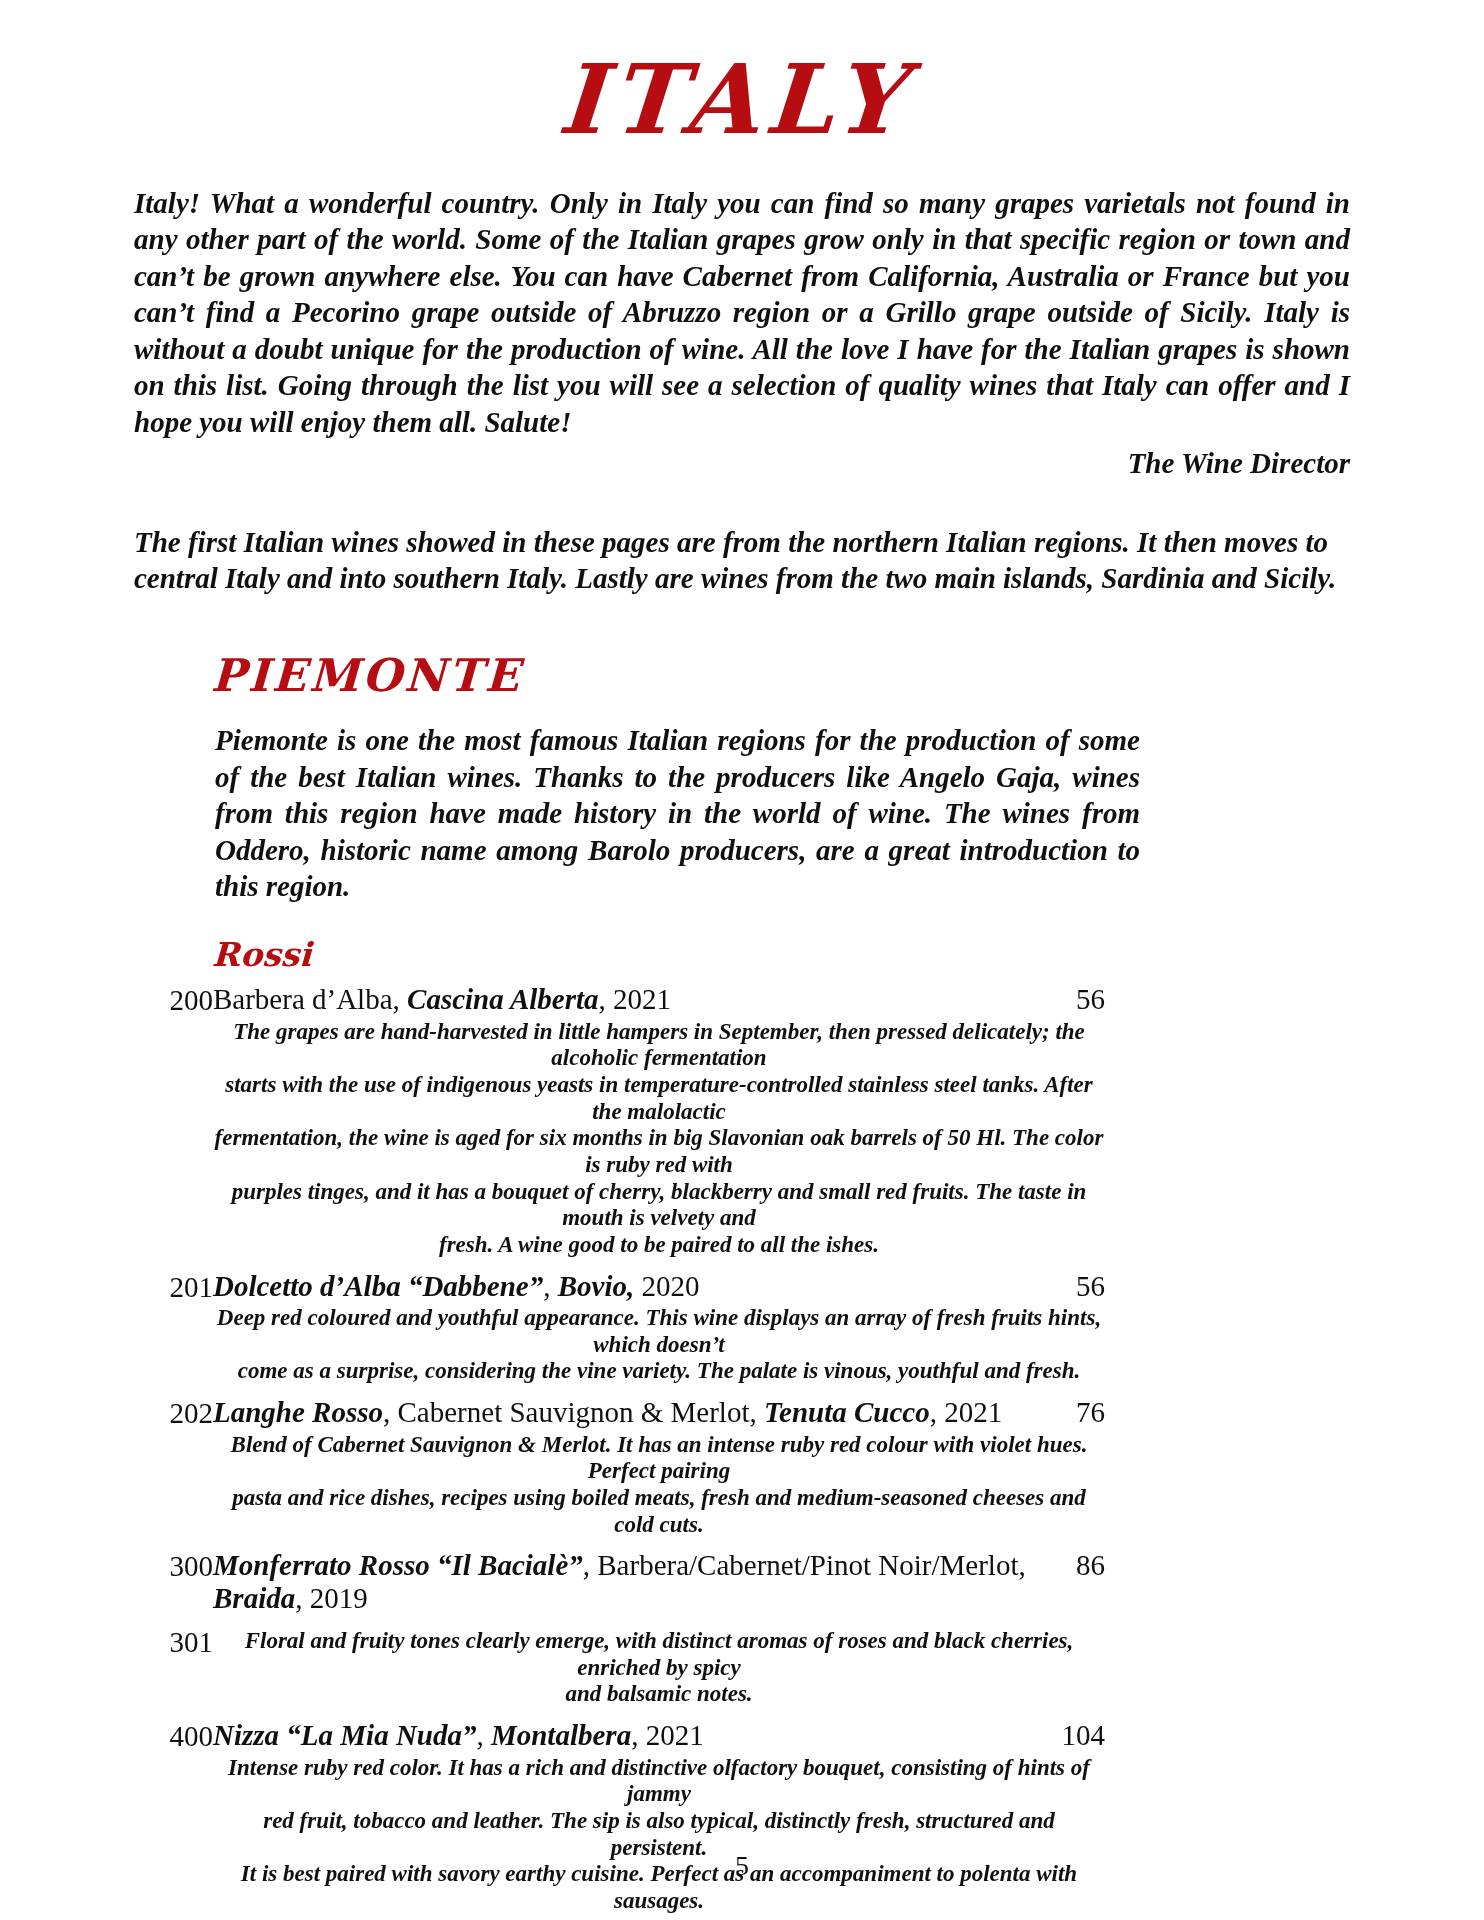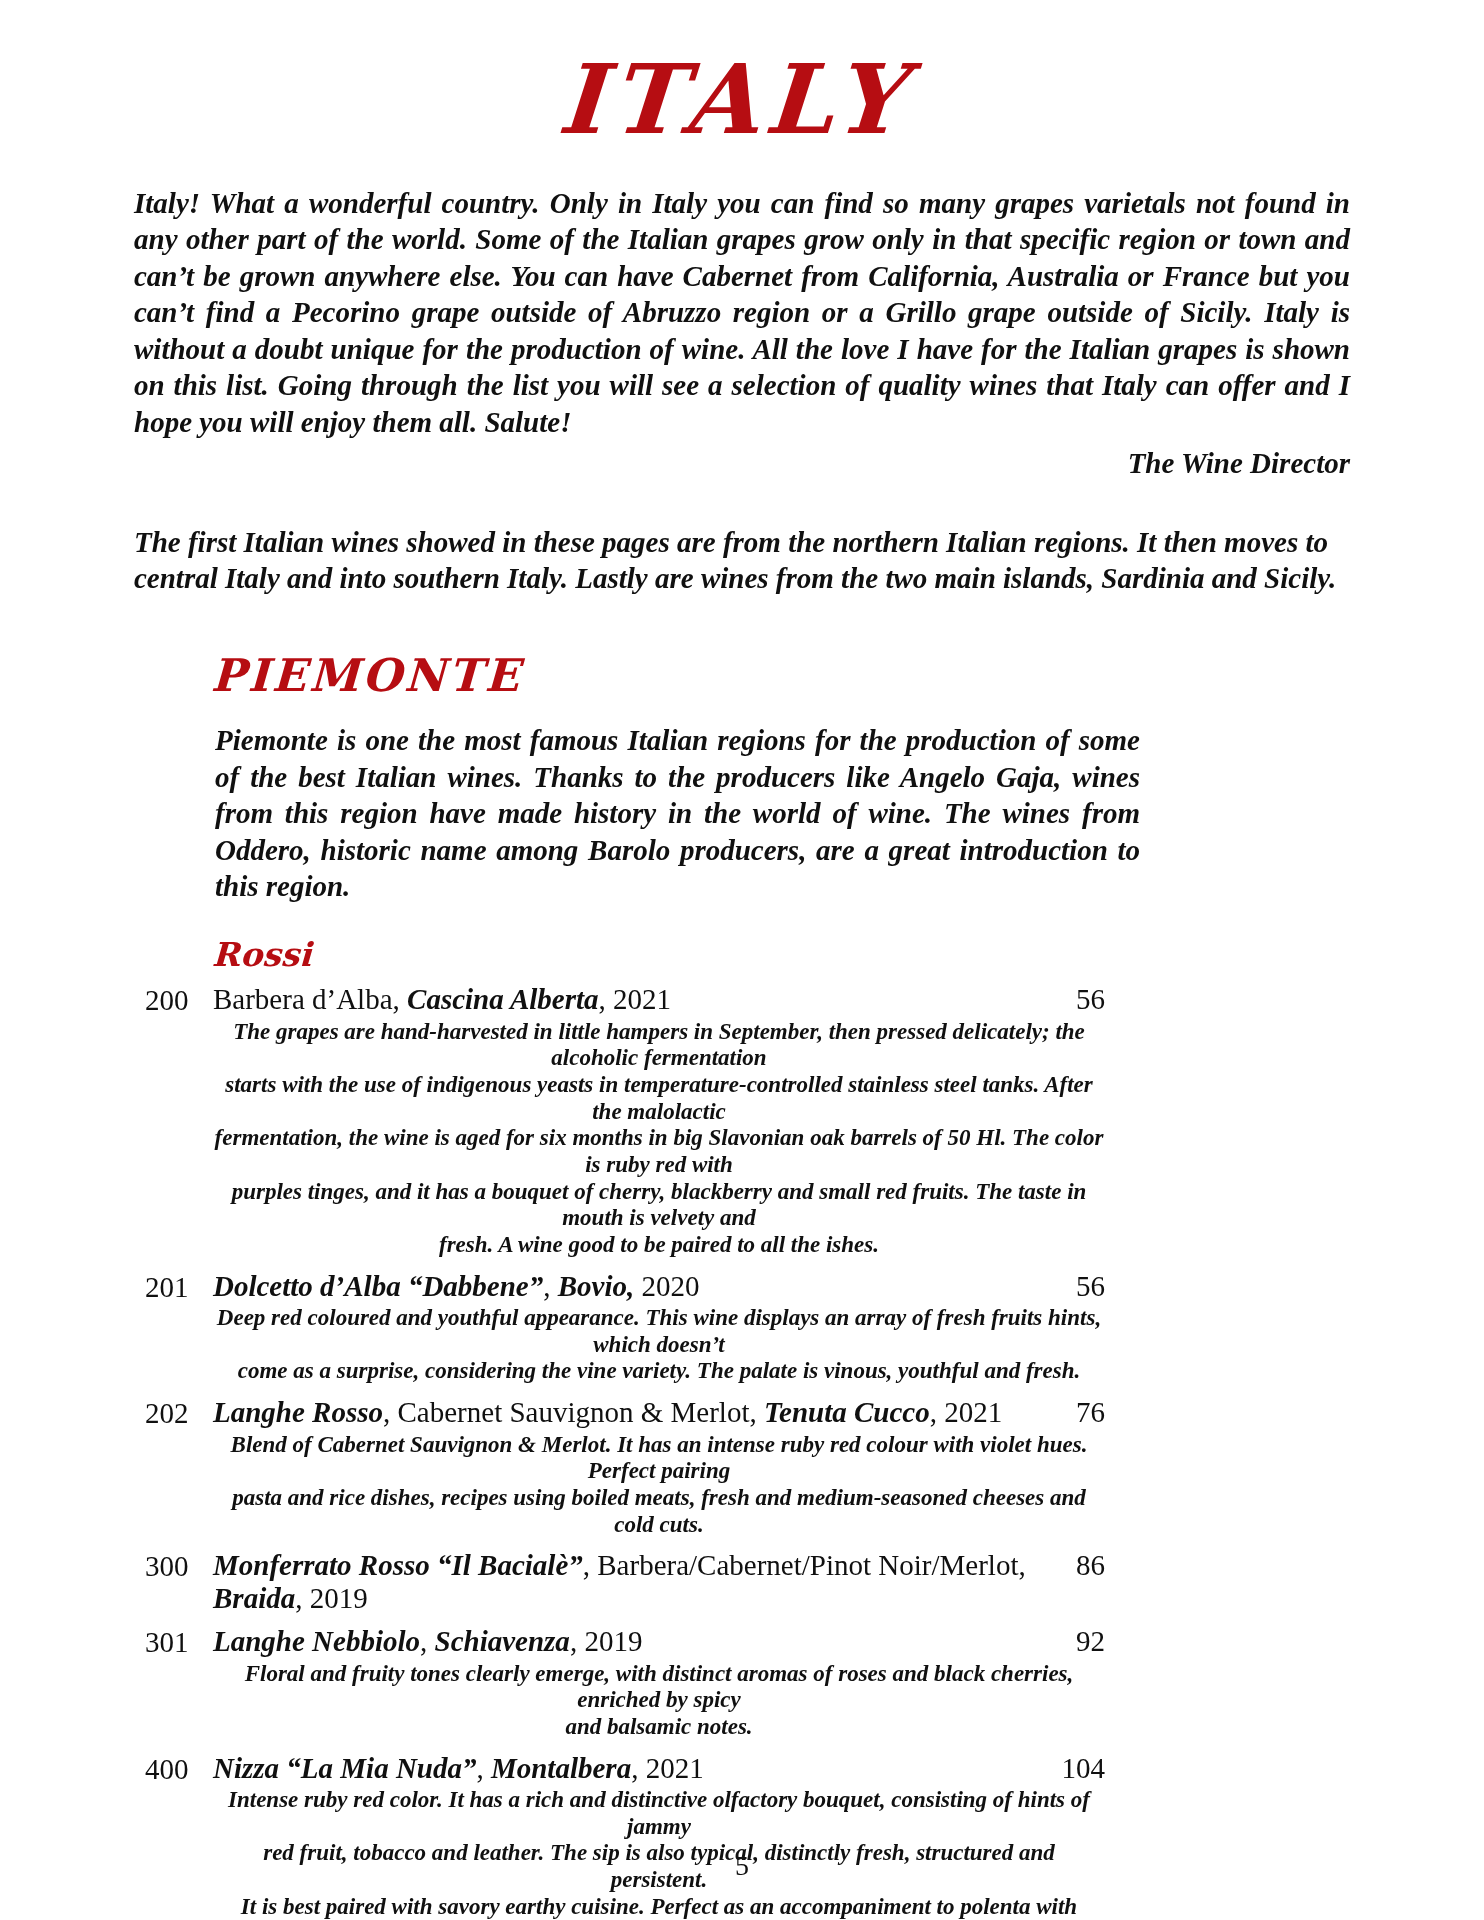--- a/index.html
+++ b/index.html
@@ -76,21 +76,21 @@
     font-size: 33px;
     line-height: 1.1;
     font-style: italic;
     font-weight: 800;
     color: var(--red);
     transform: skewX(-5deg);
     transform-origin: left center;
   }
   #wine-list { margin-left: 145px; width: 960px; }
   .wine-row { display: flex; margin-bottom: 11px; }
-  .bin { width: 68px; flex: none; font-size: 29px; line-height: 1.1; padding-top: 2px; }
+  .bin { width: 68px; flex: none; font-size: 29px; line-height: 1.1; padding-top: 2px; text-align: right; }
   .wine-main { flex: 1; min-width: 0; }
   .title-line { display: flex; align-items: baseline; line-height: 1.12; gap: 20px; }
   .wine-title { flex: 1; font-size: 29px; }
   .price { font-size: 29px; margin-left: 12px; white-space: nowrap; }
   .seg-b { font-style: italic; font-weight: 700; }
   .seg-r { font-style: normal; font-weight: 400; }
   .wine-desc {
     margin-top: 3px;
     font-size: 23px;
     line-height: 1.16;
@@ -171,24 +171,20 @@
           <div class="wine-main">
             <div class="title-line">
               <div class="wine-title"><span class="seg-b">Monferrato Rosso  “Il Bacialè”</span><span class="seg-r">, Barbera/Cabernet/Pinot Noir/Merlot, </span><span class="seg-b">Braida</span><span class="seg-r">, 2019</span></div>
               <div class="price">86</div>
             </div>
           </div>
         </div>
         <div class="wine-row">
           <div class="bin">301</div>
           <div class="wine-main">
-            <div class="title-line">
-              <div class="wine-title"><span class="seg-b">Langhe Nebbiolo</span><span class="seg-r">, </span><span class="seg-b">Schiavenza</span><span class="seg-r">, 2019</span></div>
-              <div class="price">92</div>
-            </div>
             <div class="wine-desc"><span>Floral and fruity tones clearly emerge, with distinct aromas of roses and black cherries, enriched by spicy
 and balsamic notes.</span></div>
           </div>
         </div>
         <div class="wine-row">
           <div class="bin">400</div>
           <div class="wine-main">
             <div class="title-line">
               <div class="wine-title"><span class="seg-b">Nizza “La Mia Nuda”</span><span class="seg-r">, </span><span class="seg-b">Montalbera</span><span class="seg-r">, 2021</span></div>
               <div class="price">104</div>

